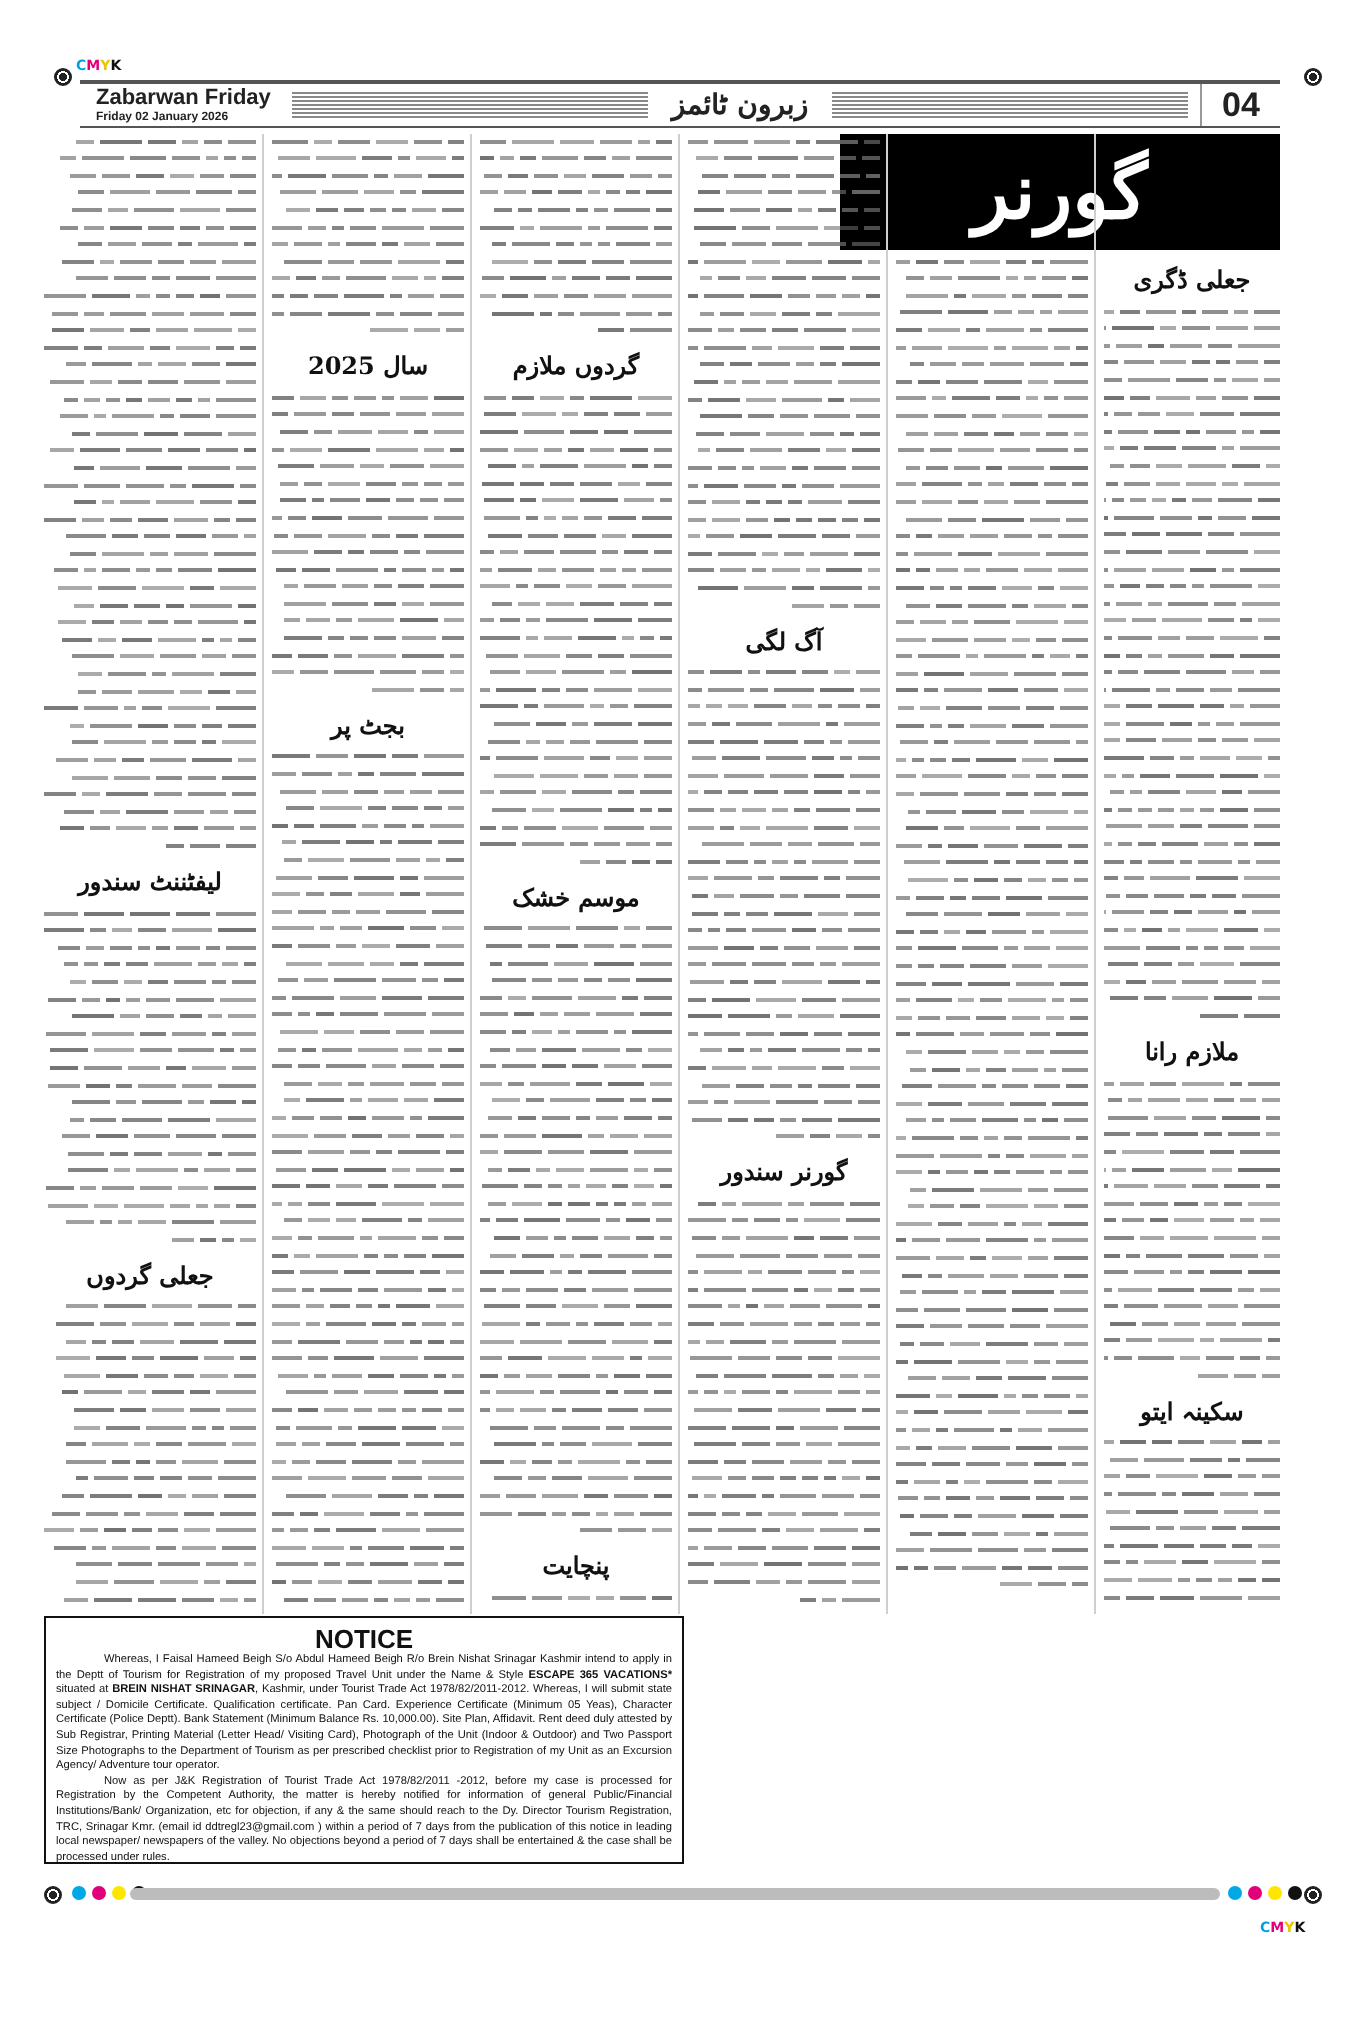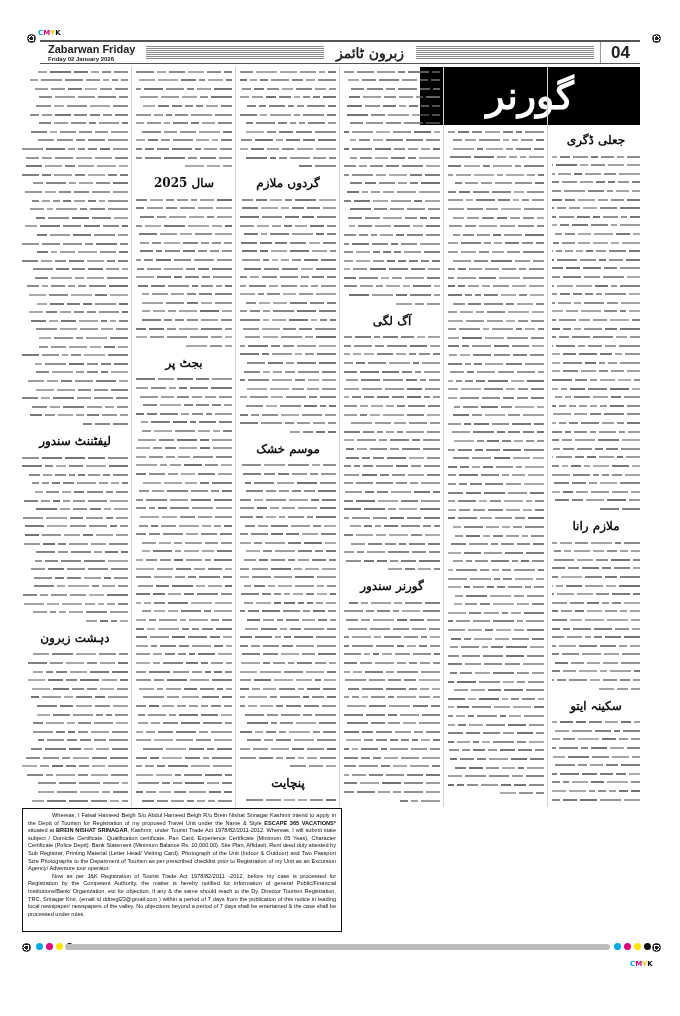--- a/index.html
+++ b/index.html
@@ -542,21 +542,21 @@
         <div class="line"><i style="width: 19px; opacity: 0.79;"></i><i style="width: 15px; opacity: 0.66;"></i><i style="width: 19px; opacity: 0.67;"></i><i style="width: 8px; opacity: 0.85;"></i><i style="width: 12px; opacity: 0.95;"></i><i style="width: 16px; opacity: 0.68;"></i></div>
         <div class="line"><i style="width: 7px; opacity: 0.94;"></i><i style="width: 13px; opacity: 0.92;"></i><i style="width: 8px; opacity: 0.68;"></i><i style="width: 20px; opacity: 0.81;"></i><i style="width: 10px; opacity: 0.71;"></i><i style="width: 19px; opacity: 0.82;"></i></div>
         <div class="line"><i style="width: 20px; opacity: 0.59;"></i><i style="width: 21px; opacity: 0.86;"></i><i style="width: 20px; opacity: 0.81;"></i><i style="width: 13px; opacity: 0.8;"></i><i style="width: 7px; opacity: 0.69;"></i></div>
         <div class="line"><i style="width: 17px; opacity: 0.81;"></i><i style="width: 20px; opacity: 0.8;"></i><i style="width: 18px; opacity: 0.74;"></i><i style="width: 16px; opacity: 0.93;"></i><i style="width: 14px; opacity: 0.69;"></i></div>
         <div class="line"><i style="width: 14px; opacity: 0.74;"></i><i style="width: 7px; opacity: 0.91;"></i><i style="width: 17px; opacity: 0.63;"></i><i style="width: 14px; opacity: 0.83;"></i><i style="width: 9px; opacity: 0.89;"></i><i style="width: 18px; opacity: 0.75;"></i></div>
         <div class="line"><i style="width: 10px; opacity: 0.73;"></i><i style="width: 13px; opacity: 0.61;"></i><i style="width: 7px; opacity: 0.77;"></i><i style="width: 21px; opacity: 0.59;"></i><i style="width: 8px; opacity: 0.58;"></i><i style="width: 20px; opacity: 0.83;"></i></div>
         <div class="line"><i style="width: 21px; opacity: 0.93;"></i><i style="width: 15px; opacity: 0.55;"></i><i style="width: 16px; opacity: 0.67;"></i><i style="width: 16px; opacity: 0.69;"></i><i style="width: 8px; opacity: 0.65;"></i><i style="width: 14px; opacity: 0.81;"></i></div>
         <div class="line"><i style="width: 10px; opacity: 0.81;"></i><i style="width: 8px; opacity: 0.61;"></i><i style="width: 6px; opacity: 0.59;"></i><i style="width: 10px; opacity: 0.6;"></i><i style="width: 20px; opacity: 0.57;"></i><i style="width: 12px; opacity: 0.55;"></i><i style="width: 20px; opacity: 0.62;"></i></div>
         <div class="line"><i style="width: 18px; opacity: 0.66;"></i><i style="width: 21px; opacity: 0.82;"></i><i style="width: 14px; opacity: 0.59;"></i><i style="width: 7px; opacity: 0.61;"></i><i style="width: 6px; opacity: 0.72;"></i><i style="width: 14px; opacity: 0.64;"></i></div>
         <div class="line"><i style="width: 8px; opacity: 0.56;"></i><i style="width: 6px; opacity: 0.8;"></i><i style="width: 8px; opacity: 0.91;"></i><i style="width: 11px; opacity: 0.64;"></i></div>
-        <div class="heading">دہشت زبرون</div>
+        <div class="heading">جعلی گردوں</div>
         <div class="line"><i style="width: 9px; opacity: 0.79;"></i><i style="width: 17px; opacity: 0.74;"></i><i style="width: 20px; opacity: 0.58;"></i><i style="width: 21px; opacity: 0.82;"></i><i style="width: 16px; opacity: 0.64;"></i></div>
         <div class="line"><i style="width: 10px; opacity: 0.92;"></i><i style="width: 15px; opacity: 0.62;"></i><i style="width: 10px; opacity: 0.77;"></i><i style="width: 18px; opacity: 0.58;"></i><i style="width: 13px; opacity: 0.73;"></i><i style="width: 19px; opacity: 0.85;"></i></div>
         <div class="line"><i style="width: 16px; opacity: 0.91;"></i><i style="width: 19px; opacity: 0.88;"></i><i style="width: 17px; opacity: 0.61;"></i><i style="width: 11px; opacity: 0.84;"></i><i style="width: 7px; opacity: 0.81;"></i><i style="width: 10px; opacity: 0.6;"></i></div>
         <div class="line"><i style="width: 8px; opacity: 0.9;"></i><i style="width: 15px; opacity: 0.64;"></i><i style="width: 19px; opacity: 0.93;"></i><i style="width: 11px; opacity: 0.81;"></i><i style="width: 15px; opacity: 0.91;"></i><i style="width: 17px; opacity: 0.55;"></i></div>
         <div class="line"><i style="width: 11px; opacity: 0.73;"></i><i style="width: 14px; opacity: 0.56;"></i><i style="width: 10px; opacity: 0.79;"></i><i style="width: 12px; opacity: 0.77;"></i><i style="width: 16px; opacity: 0.91;"></i><i style="width: 18px; opacity: 0.58;"></i></div>
         <div class="line"><i style="width: 20px; opacity: 0.68;"></i><i style="width: 10px; opacity: 0.91;"></i><i style="width: 16px; opacity: 0.86;"></i><i style="width: 9px; opacity: 0.58;"></i><i style="width: 19px; opacity: 0.68;"></i><i style="width: 8px; opacity: 0.95;"></i></div>
         <div class="line"><i style="width: 15px; opacity: 0.62;"></i><i style="width: 15px; opacity: 0.76;"></i><i style="width: 16px; opacity: 0.6;"></i><i style="width: 13px; opacity: 0.91;"></i><i style="width: 20px; opacity: 0.87;"></i></div>
         <div class="line"><i style="width: 13px; opacity: 0.73;"></i><i style="width: 6px; opacity: 0.81;"></i><i style="width: 7px; opacity: 0.76;"></i><i style="width: 20px; opacity: 0.68;"></i><i style="width: 17px; opacity: 0.83;"></i><i style="width: 13px; opacity: 0.56;"></i></div>
         <div class="line"><i style="width: 12px; opacity: 0.58;"></i><i style="width: 19px; opacity: 0.71;"></i><i style="width: 13px; opacity: 0.8;"></i><i style="width: 8px; opacity: 0.56;"></i><i style="width: 18px; opacity: 0.6;"></i><i style="width: 10px; opacity: 0.82;"></i></div>
         <div class="line"><i style="width: 16px; opacity: 0.77;"></i><i style="width: 18px; opacity: 0.61;"></i><i style="width: 10px; opacity: 0.74;"></i><i style="width: 7px; opacity: 0.93;"></i><i style="width: 9px; opacity: 0.88;"></i><i style="width: 20px; opacity: 0.7;"></i></div>
@@ -567,20 +567,21 @@
         <div class="line"><i style="width: 17px; opacity: 0.78;"></i><i style="width: 17px; opacity: 0.59;"></i><i style="width: 10px; opacity: 0.78;"></i><i style="width: 19px; opacity: 0.62;"></i><i style="width: 7px; opacity: 0.69;"></i><i style="width: 16px; opacity: 0.81;"></i></div>
         <div class="line"><i style="width: 6px; opacity: 0.59;"></i><i style="width: 16px; opacity: 0.7;"></i><i style="width: 21px; opacity: 0.79;"></i><i style="width: 17px; opacity: 0.82;"></i><i style="width: 18px; opacity: 0.75;"></i></div>
         <div class="line"><i style="width: 15px; opacity: 0.85;"></i><i style="width: 8px; opacity: 0.64;"></i><i style="width: 19px; opacity: 0.58;"></i><i style="width: 20px; opacity: 0.73;"></i><i style="width: 16px; opacity: 0.6;"></i></div>
         <div class="line"><i style="width: 6px; opacity: 0.71;"></i><i style="width: 9px; opacity: 0.57;"></i><i style="width: 16px; opacity: 0.82;"></i><i style="width: 19px; opacity: 0.88;"></i><i style="width: 19px; opacity: 0.89;"></i><i style="width: 12px; opacity: 0.63;"></i></div>
         <div class="line"></div>
       </div>
     </div>
 </div>
 
 <div class="notice">
+  <div class="notice-title">NOTICE</div>
   <div class="notice-body">
     <p><span>Whereas, I Faisal Hameed Beigh S/o Abdul Hameed Beigh R/o Brein Nishat Srinagar Kashmir intend to apply in the Deptt of Tourism for Registration of my proposed Travel Unit under the Name &amp; Style </span><b>ESCAPE 365 VACATIONS*</b><span> situated at </span><b>BREIN NISHAT SRINAGAR</b><span>, Kashmir, under Tourist Trade Act 1978/82/2011-2012. Whereas, I will submit state subject / Domicile Certificate. Qualification certificate. Pan Card. Experience Certificate (Minimum 05 Yeas), Character Certificate (Police Deptt). Bank Statement (Minimum Balance Rs. 10,000.00). Site Plan, Affidavit. Rent deed duly attested by Sub Registrar, Printing Material (Letter Head/ Visiting Card), Photograph of the Unit (Indoor &amp; Outdoor) and Two Passport Size Photographs to the Department of Tourism as per prescribed checklist prior to Registration of my Unit as an Excursion Agency/ Adventure tour operator.</span></p>
     <p>Now as per J&amp;K Registration of Tourist Trade Act 1978/82/2011 -2012, before my case is processed for Registration by the Competent Authority, the matter is hereby notified for information of general Public/Financial Institutions/Bank/ Organization, etc for objection, if any &amp; the same should reach to the Dy. Director Tourism Registration, TRC, Srinagar Kmr. (email id ddtregl23@gmail.com ) within a period of 7 days from the publication of this notice in leading local newspaper/ newspapers of the valley. No objections beyond a period of 7 days shall be entertained &amp; the case shall be processed under rules.</p>
   </div>
 </div>
 
 <span class="reg-mark" style="left:22px; top:943px;"></span>
 <div class="colorbar" style="left:36px;">
   <span class="dot" style="background: rgb(0, 168, 230);"></span>
   <span class="dot" style="background: rgb(226, 0, 122);"></span>

